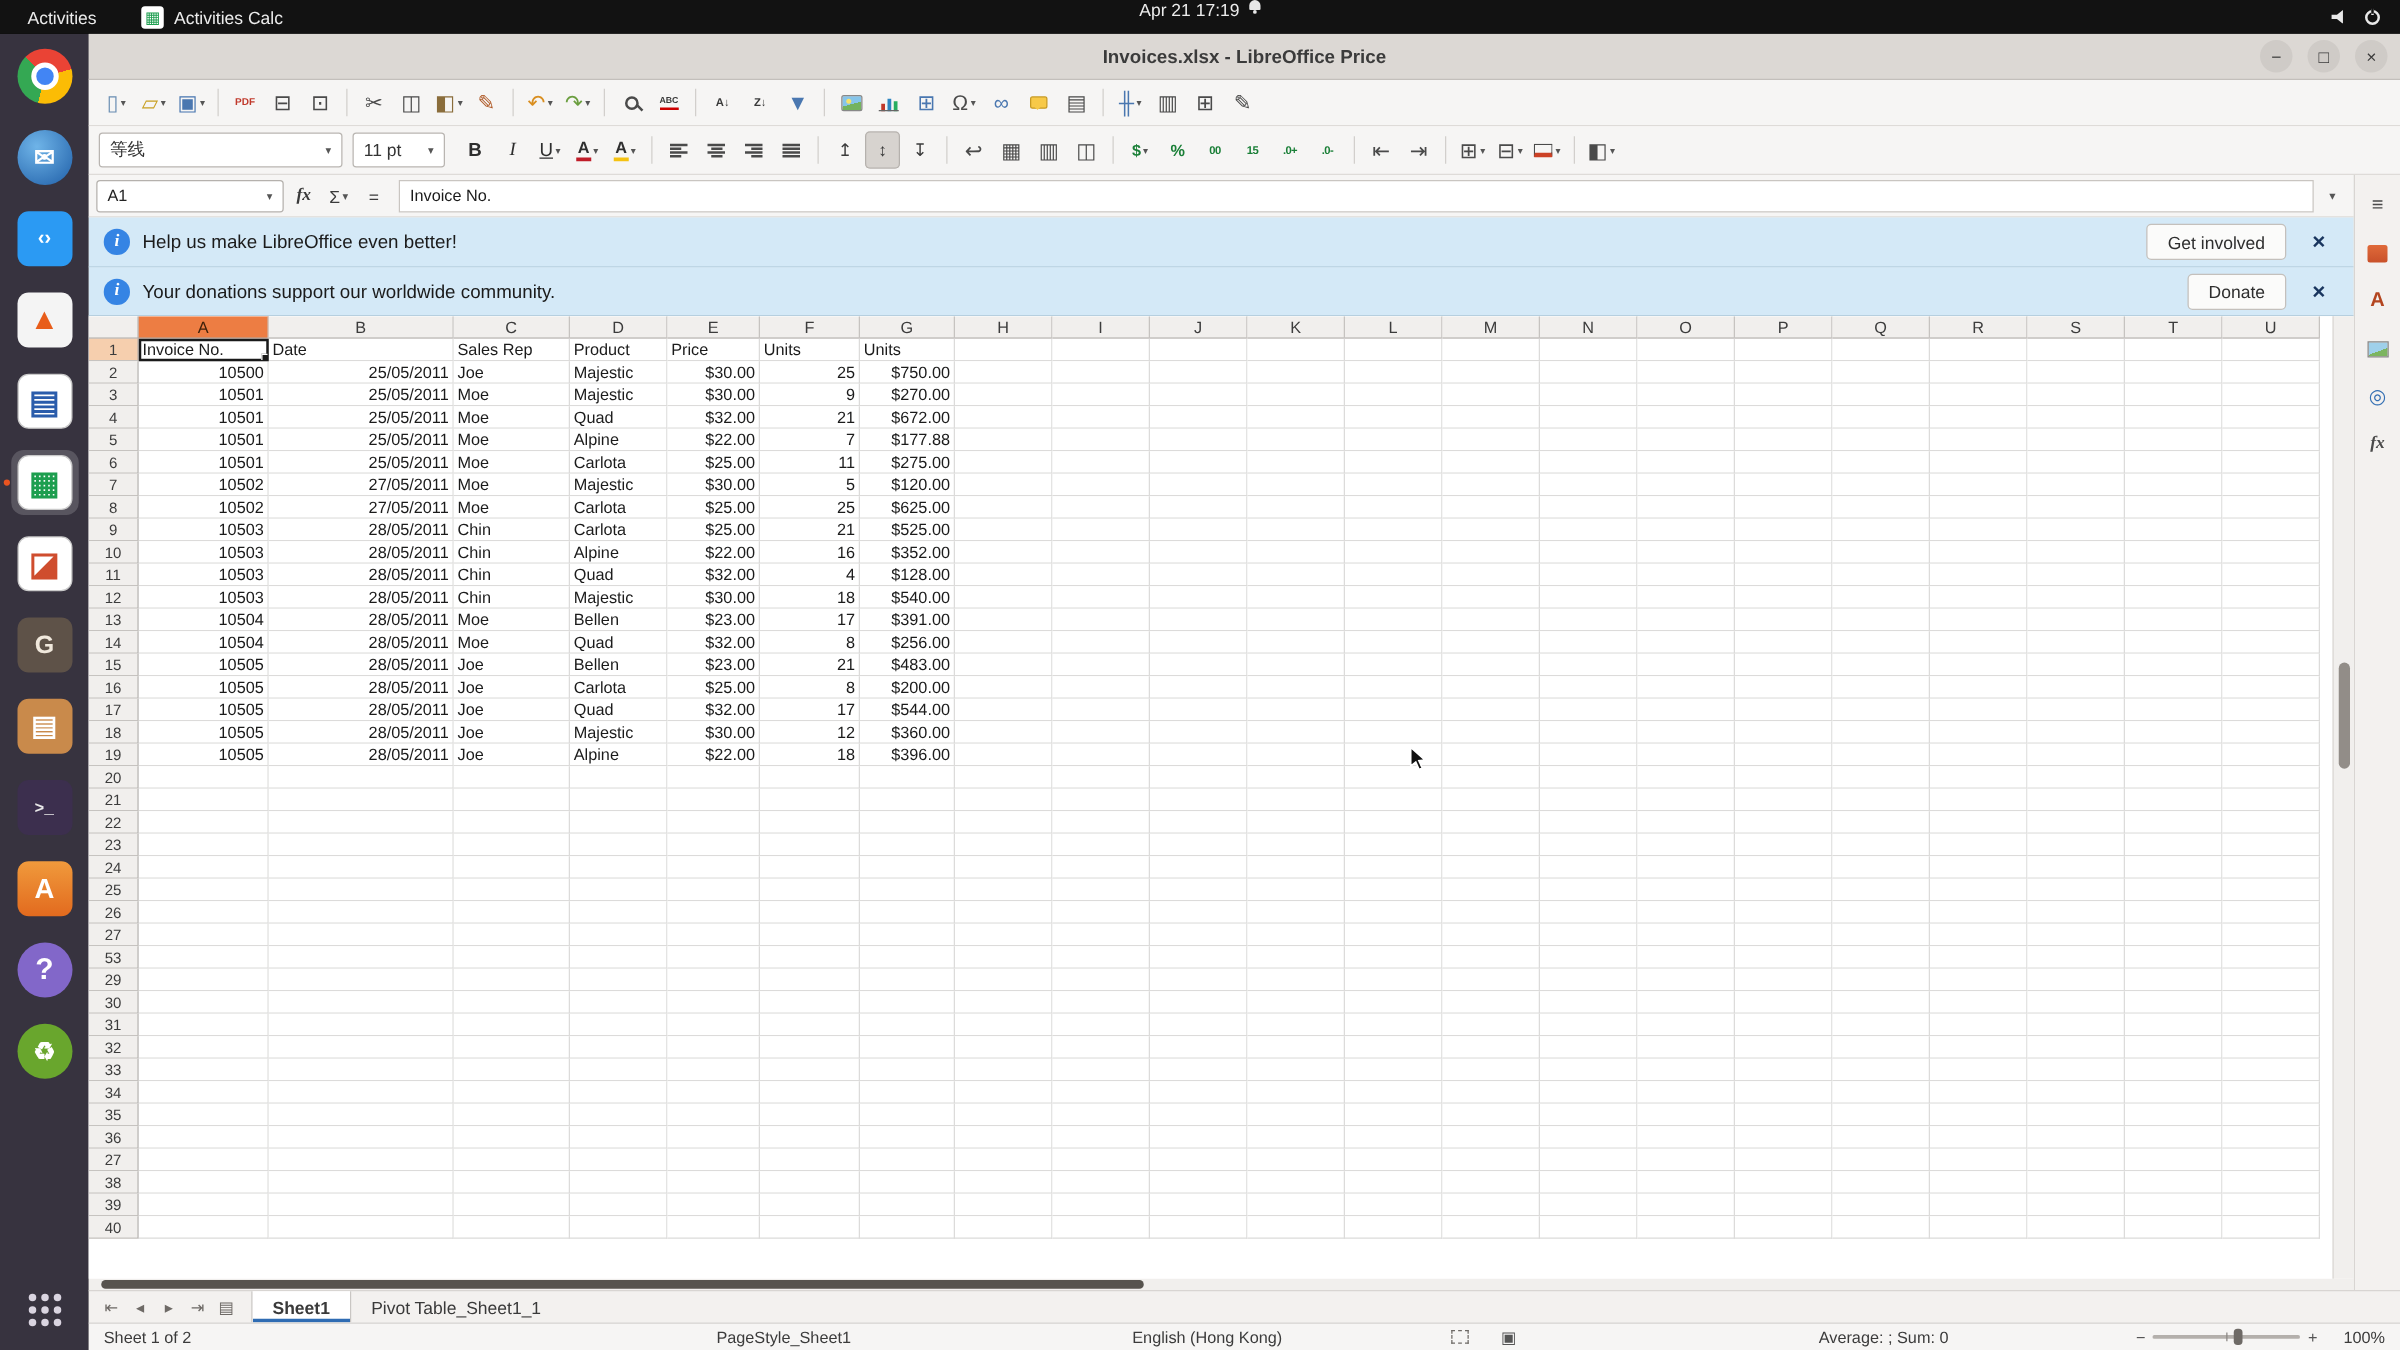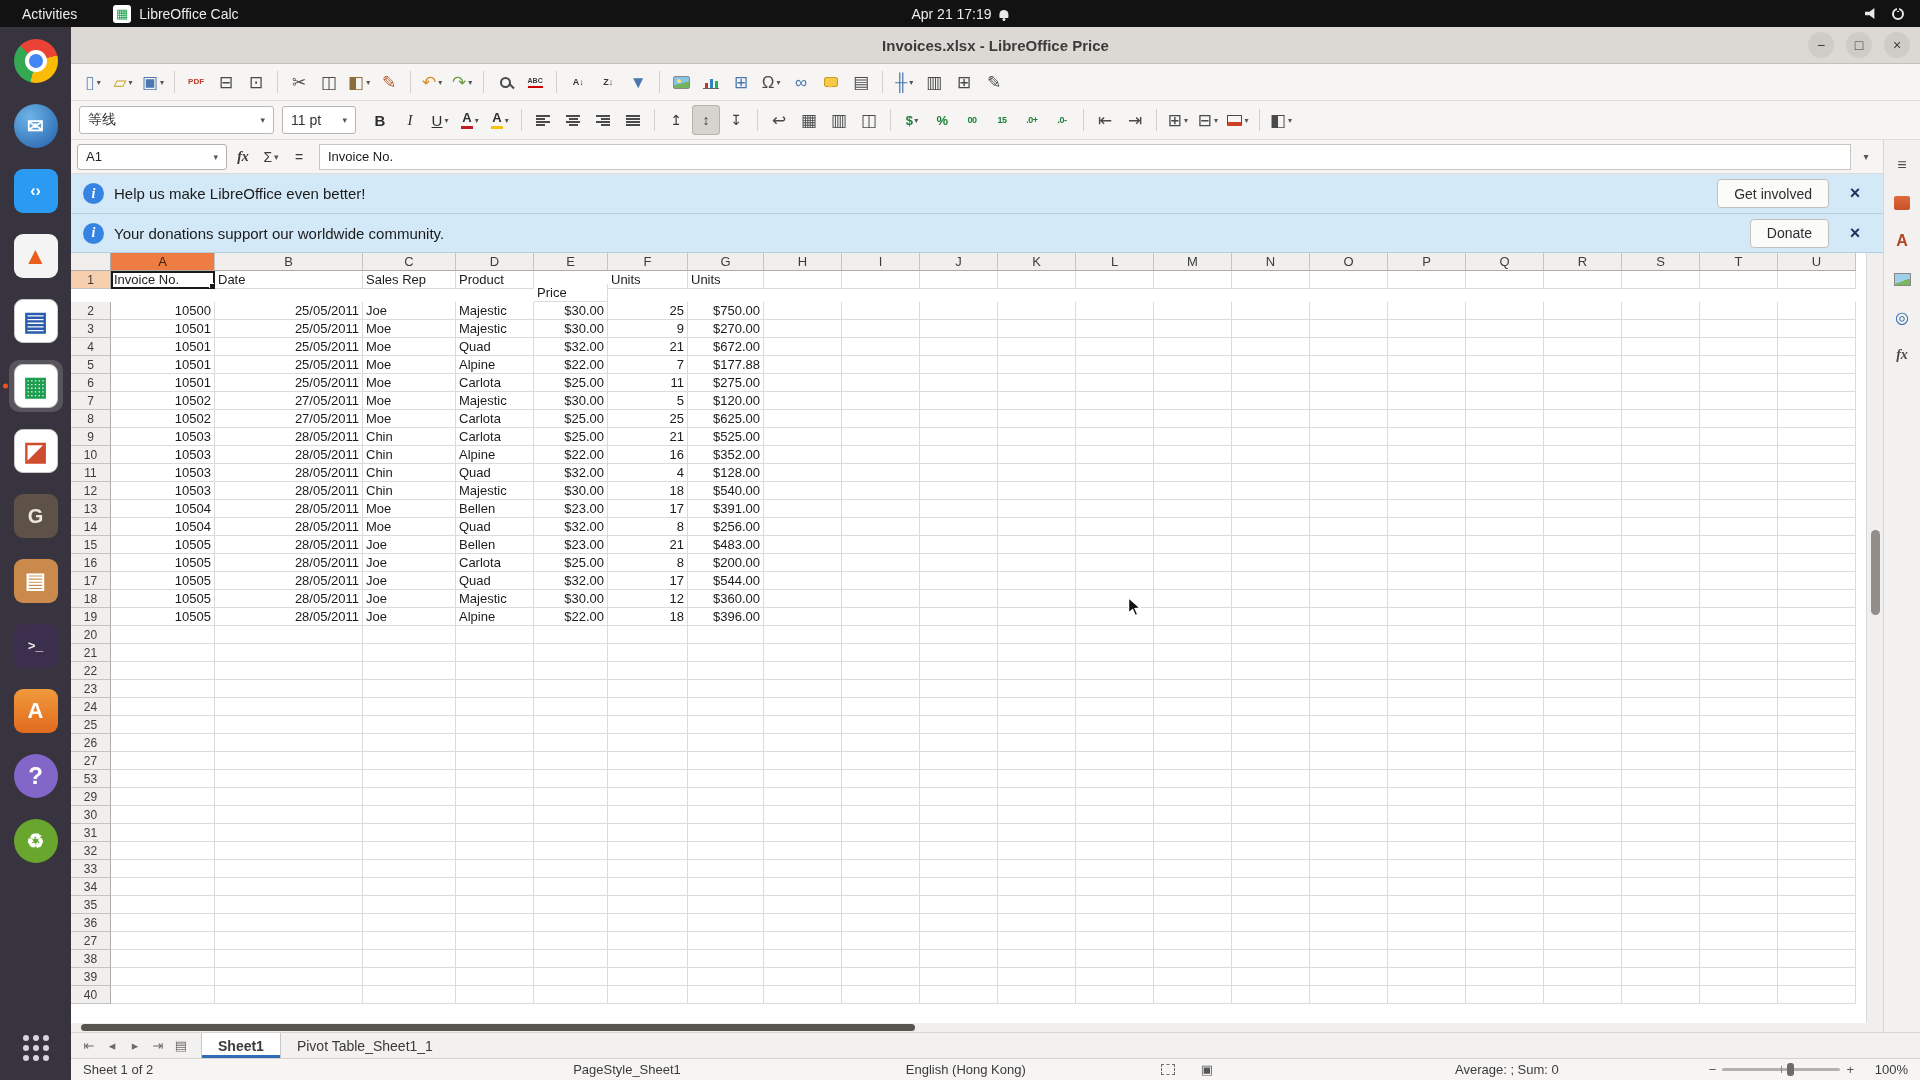--- a/index.html
+++ b/index.html
@@ -6,21 +6,21 @@
   html,body{width:1920px;height:1080px;overflow:hidden}
   body{font-family:"Liberation Sans",sans-serif;background:#000;-webkit-font-smoothing:antialiased}
   .screen{position:relative;width:1920px;height:1080px;display:flex;flex-direction:column;background:#000}
 
   
   .topbar{flex:0 0 27px;background:#121212;color:#ececec;display:flex;align-items:center;justify-content:space-between;font-size:14px;padding:0 16px;position:relative;z-index:50}
   .tb-left{display:flex;align-items:center;gap:30px}
   .tb-activities{padding:2px 6px;border-radius:4px}
   .tb-app{display:flex;align-items:center;gap:8px}
   .tb-appicon{width:18px;height:18px;border-radius:3px;background:#fff;color:#1d9e4f;font-size:13px;display:flex;align-items:center;justify-content:center}
-  .tb-center{position:absolute;left:50%;top:0;height:100%;transform:translateX(-50%);display:flex;align-items:center;gap:8px}
+  .tb-center{position:absolute;left:50%;top:0;height:100%;transform:translateX(-50%);display:flex;align-items:flex-start;gap:8px}
   .bell{width:9px;height:8px;background:#e8e8e8;border-radius:5px 5px 1px 1px;position:relative;display:inline-block}
   .bell::after{content:"";position:absolute;left:3px;bottom:-3px;width:3px;height:3px;border-radius:50%;background:#e8e8e8}
   .tb-right{display:flex;align-items:center;gap:14px}
   .spk{width:13px;height:11px;background:#e8e8e8;clip-path:polygon(0 35%,35% 35%,72% 0,72% 100%,35% 65%,0 65%);display:inline-block}
   .pwr{width:12px;height:12px;border:2px solid #e8e8e8;border-radius:50%;position:relative;display:inline-block}
   .pwr::after{content:"";position:absolute;left:3px;top:-4px;width:2px;height:5px;background:#121212;box-shadow:0 0 0 0 #121212}
   .pwr::before{content:"";position:absolute;left:3px;top:-3px;width:2px;height:5px;background:#e8e8e8}
 
   
   .below{flex:1;display:flex;min-height:0}
@@ -171,21 +171,21 @@
 </head>
 <body>
 
 <div class="screen">
 
   <div class="topbar">
     <div class="tb-left">
       <div class="tb-activities">Activities</div>
       <div class="tb-app">
         <span class="tb-appicon">▦</span>
-        <span>LibreOffice Calc</span>
+        <span>Activities Calc</span>
       </div>
     </div>
     <div class="tb-center">
       <span>Apr 21 17:19</span>
       <span class="bell"></span>
     </div>
     <div class="tb-right">
       <span class="spk"></span>
       <span class="pwr"></span>
     </div>
@@ -519,21 +519,21 @@
                   <div class="col-header" style="width: 78px;">S</div>
                   <div class="col-header" style="width: 78px;">T</div>
                   <div class="col-header" style="width: 78px;">U</div>
                 </div>
                 <div class="grid-row">
                   <div class="row-header sel">1</div>
                   <div class="cell al-left selected" style="width: 104px;">Invoice No.</div>
                   <div class="cell al-left" style="width: 148px;">Date</div>
                   <div class="cell al-left" style="width: 93px;">Sales Rep</div>
                   <div class="cell al-left" style="width: 78px;">Product</div>
-                  <div class="cell al-left" style="width: 74px; margin-top: 13px;">Price</div>
+                  <div class="cell al-left" style="width: 74px;">Price</div>
                   <div class="cell al-left" style="width: 80px;">Units</div>
                   <div class="cell al-left" style="width: 76px;">Units</div>
                   <div class="cell" style="width: 78px;"></div>
                   <div class="cell" style="width: 78px;"></div>
                   <div class="cell" style="width: 78px;"></div>
                   <div class="cell" style="width: 78px;"></div>
                   <div class="cell" style="width: 78px;"></div>
                   <div class="cell" style="width: 78px;"></div>
                   <div class="cell" style="width: 78px;"></div>
                   <div class="cell" style="width: 78px;"></div>

